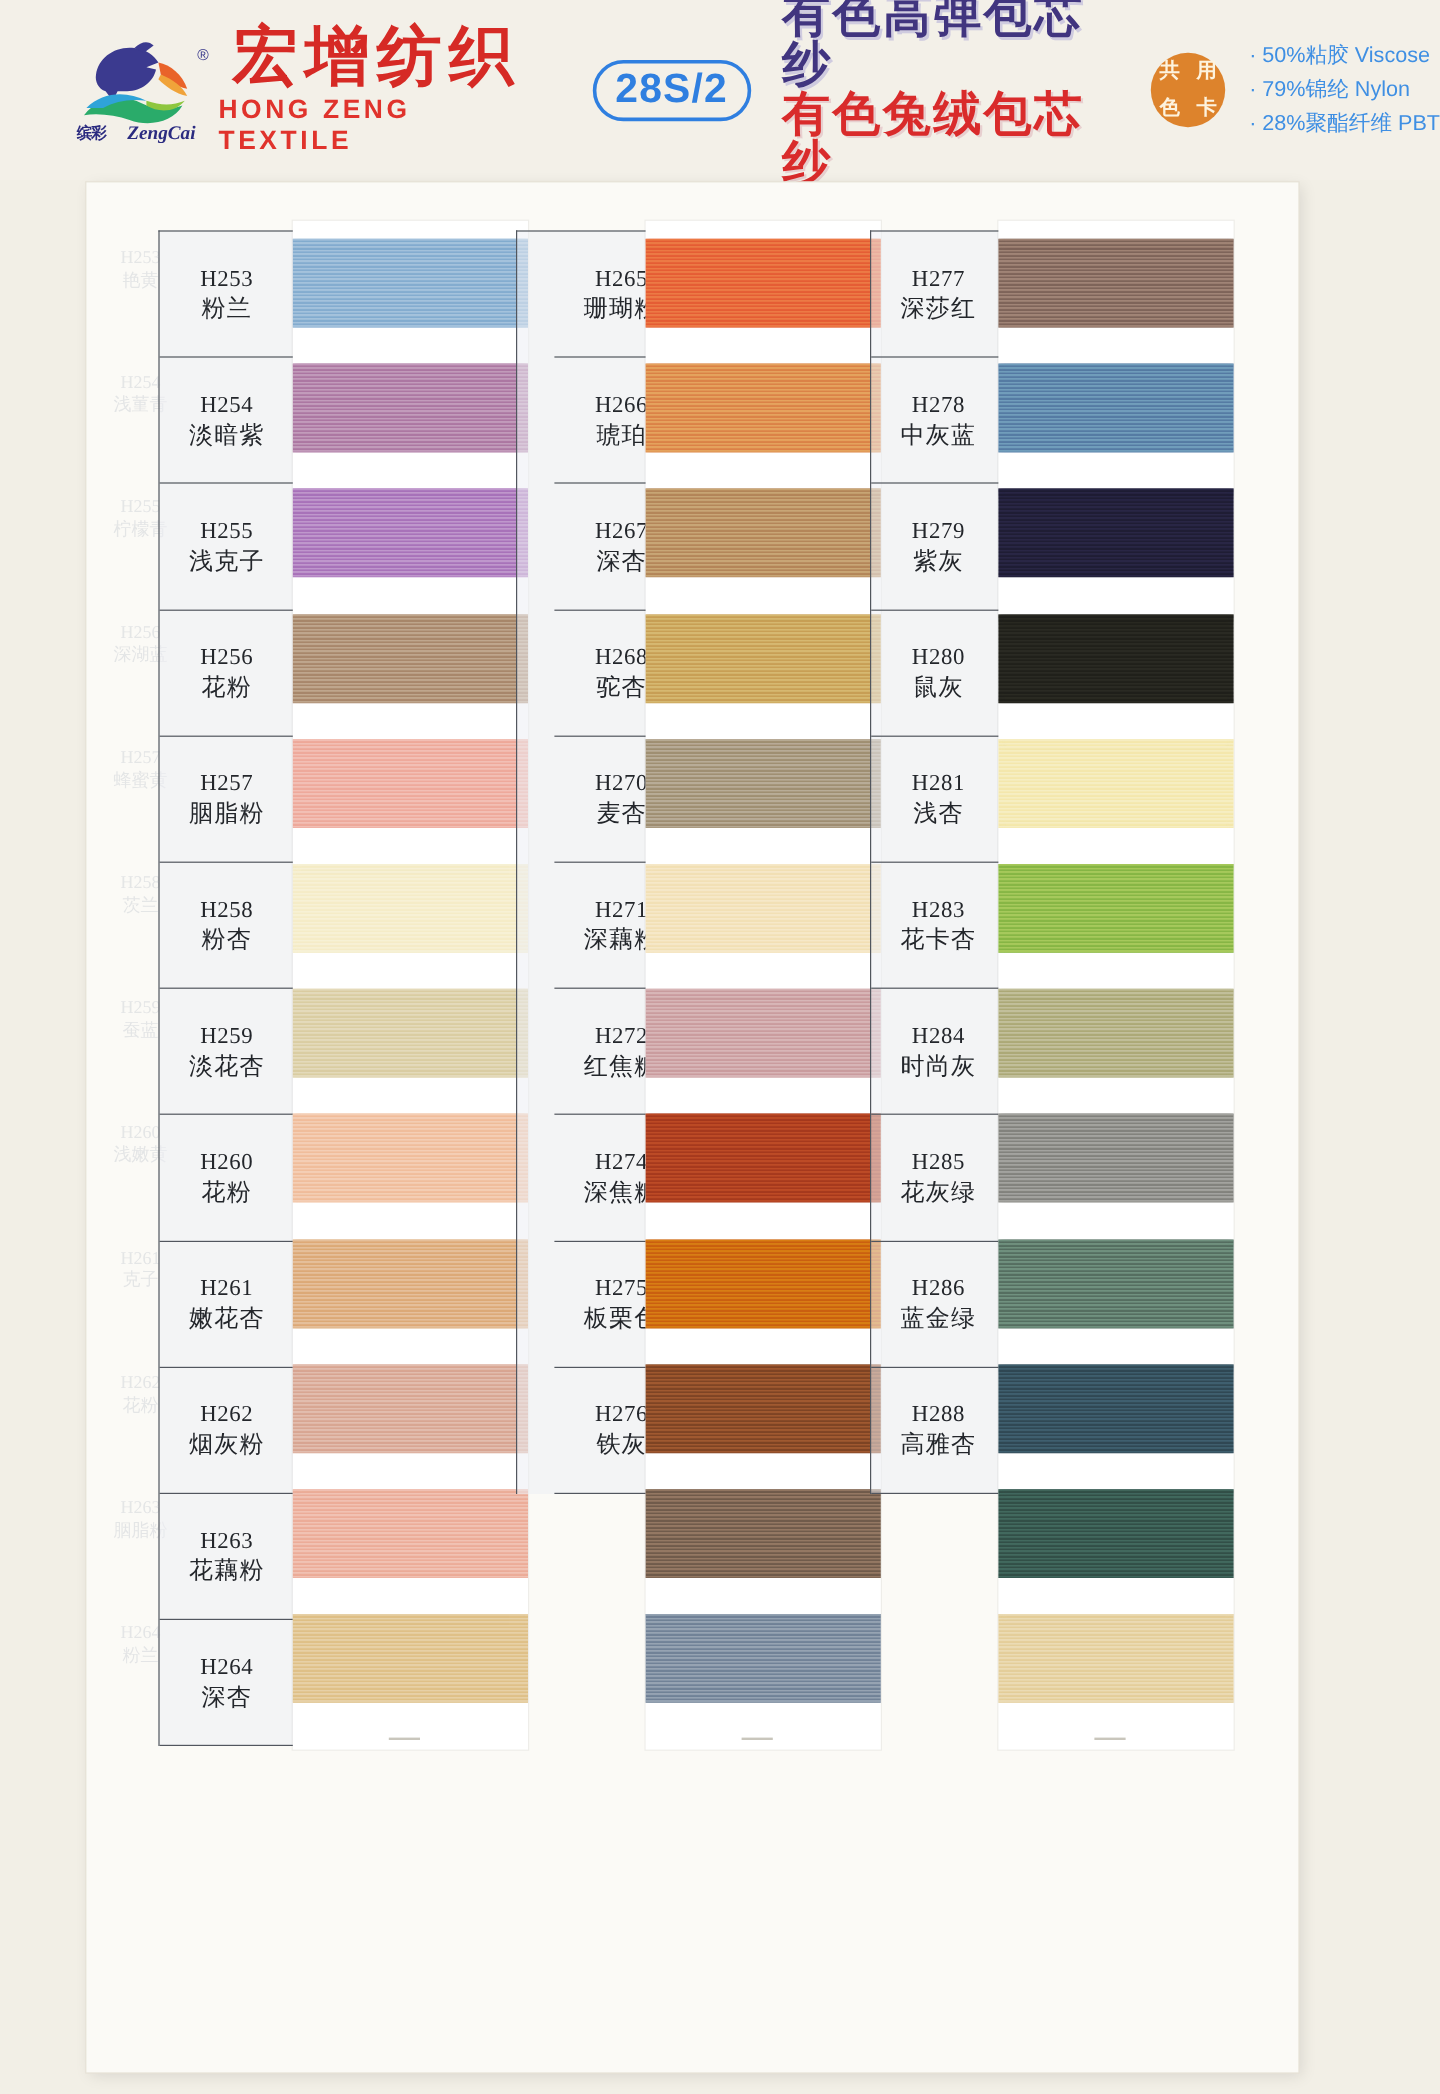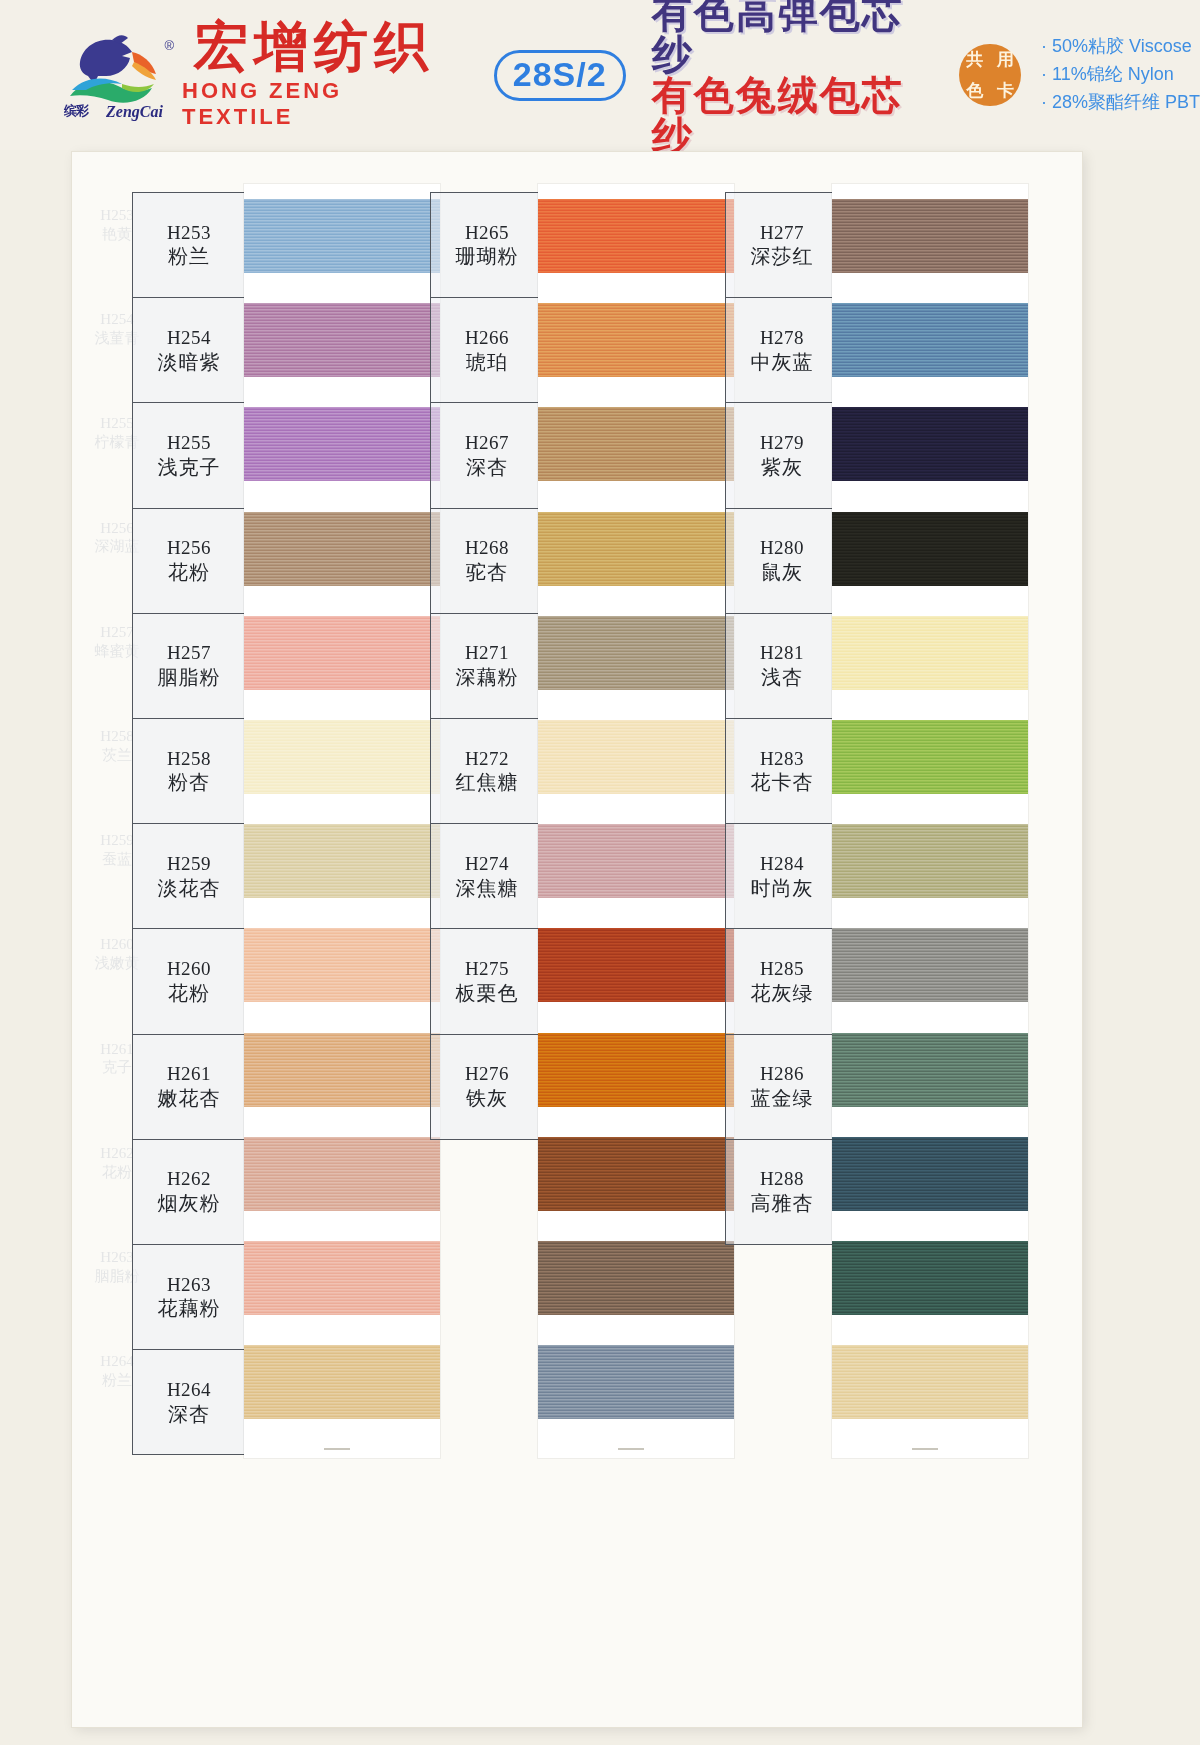--- a/index.html
+++ b/index.html
@@ -181,21 +181,21 @@
 
   <div class="seal">
     <span>共</span>
     <span>用</span>
     <span>色</span>
     <span>卡</span>
   </div>
 
   <div class="specs">
     <div>50%粘胶 Viscose</div>
-    <div>11%锦纶 Nylon</div>
+    <div>79%锦纶 Nylon</div>
     <div>28%聚酯纤维 PBT</div>
   </div>
 </div>
 
 <div class="sheet">
   <div class="sheet-inner">
 
     <div class="ghost" id="ghostcol">
         <div class="gitem" style="top: 54px;">
           <div>H253</div>
@@ -371,36 +371,40 @@
             </div>
           </div>
           <div class="sw-slot">
             <div class="yarn" title="H264 深杏" style="background: rgb(226, 198, 146);">
               <div class="fuzz" style="top: -3px; background: rgb(226, 198, 146);"></div>
               <div class="fuzz" style="bottom: -3px; background: rgb(226, 198, 146);"></div>
             </div>
           </div>
         </div>
         <div class="tick" style="left: 252px; top: 1296.4px;"></div>
-        <div class="labelcol" style="left: 358px; top: 40px;">
+        <div class="labelcol" style="left: 358px; top: 40px; padding-left: 31px;">
           <div class="cell">
             <div class="code">H265</div>
             <div class="name">珊瑚粉</div>
           </div>
           <div class="cell">
             <div class="code">H266</div>
             <div class="name">琥珀</div>
           </div>
           <div class="cell">
             <div class="code">H267</div>
             <div class="name">深杏</div>
           </div>
           <div class="cell">
             <div class="code">H268</div>
             <div class="name">驼杏</div>
+          </div>
+          <div class="cell">
+            <div class="code">H270</div>
+            <div class="name">麦杏</div>
           </div>
           <div class="cell">
             <div class="code">H271</div>
             <div class="name">深藕粉</div>
           </div>
           <div class="cell">
             <div class="code">H272</div>
             <div class="name">红焦糖</div>
           </div>
           <div class="cell">

